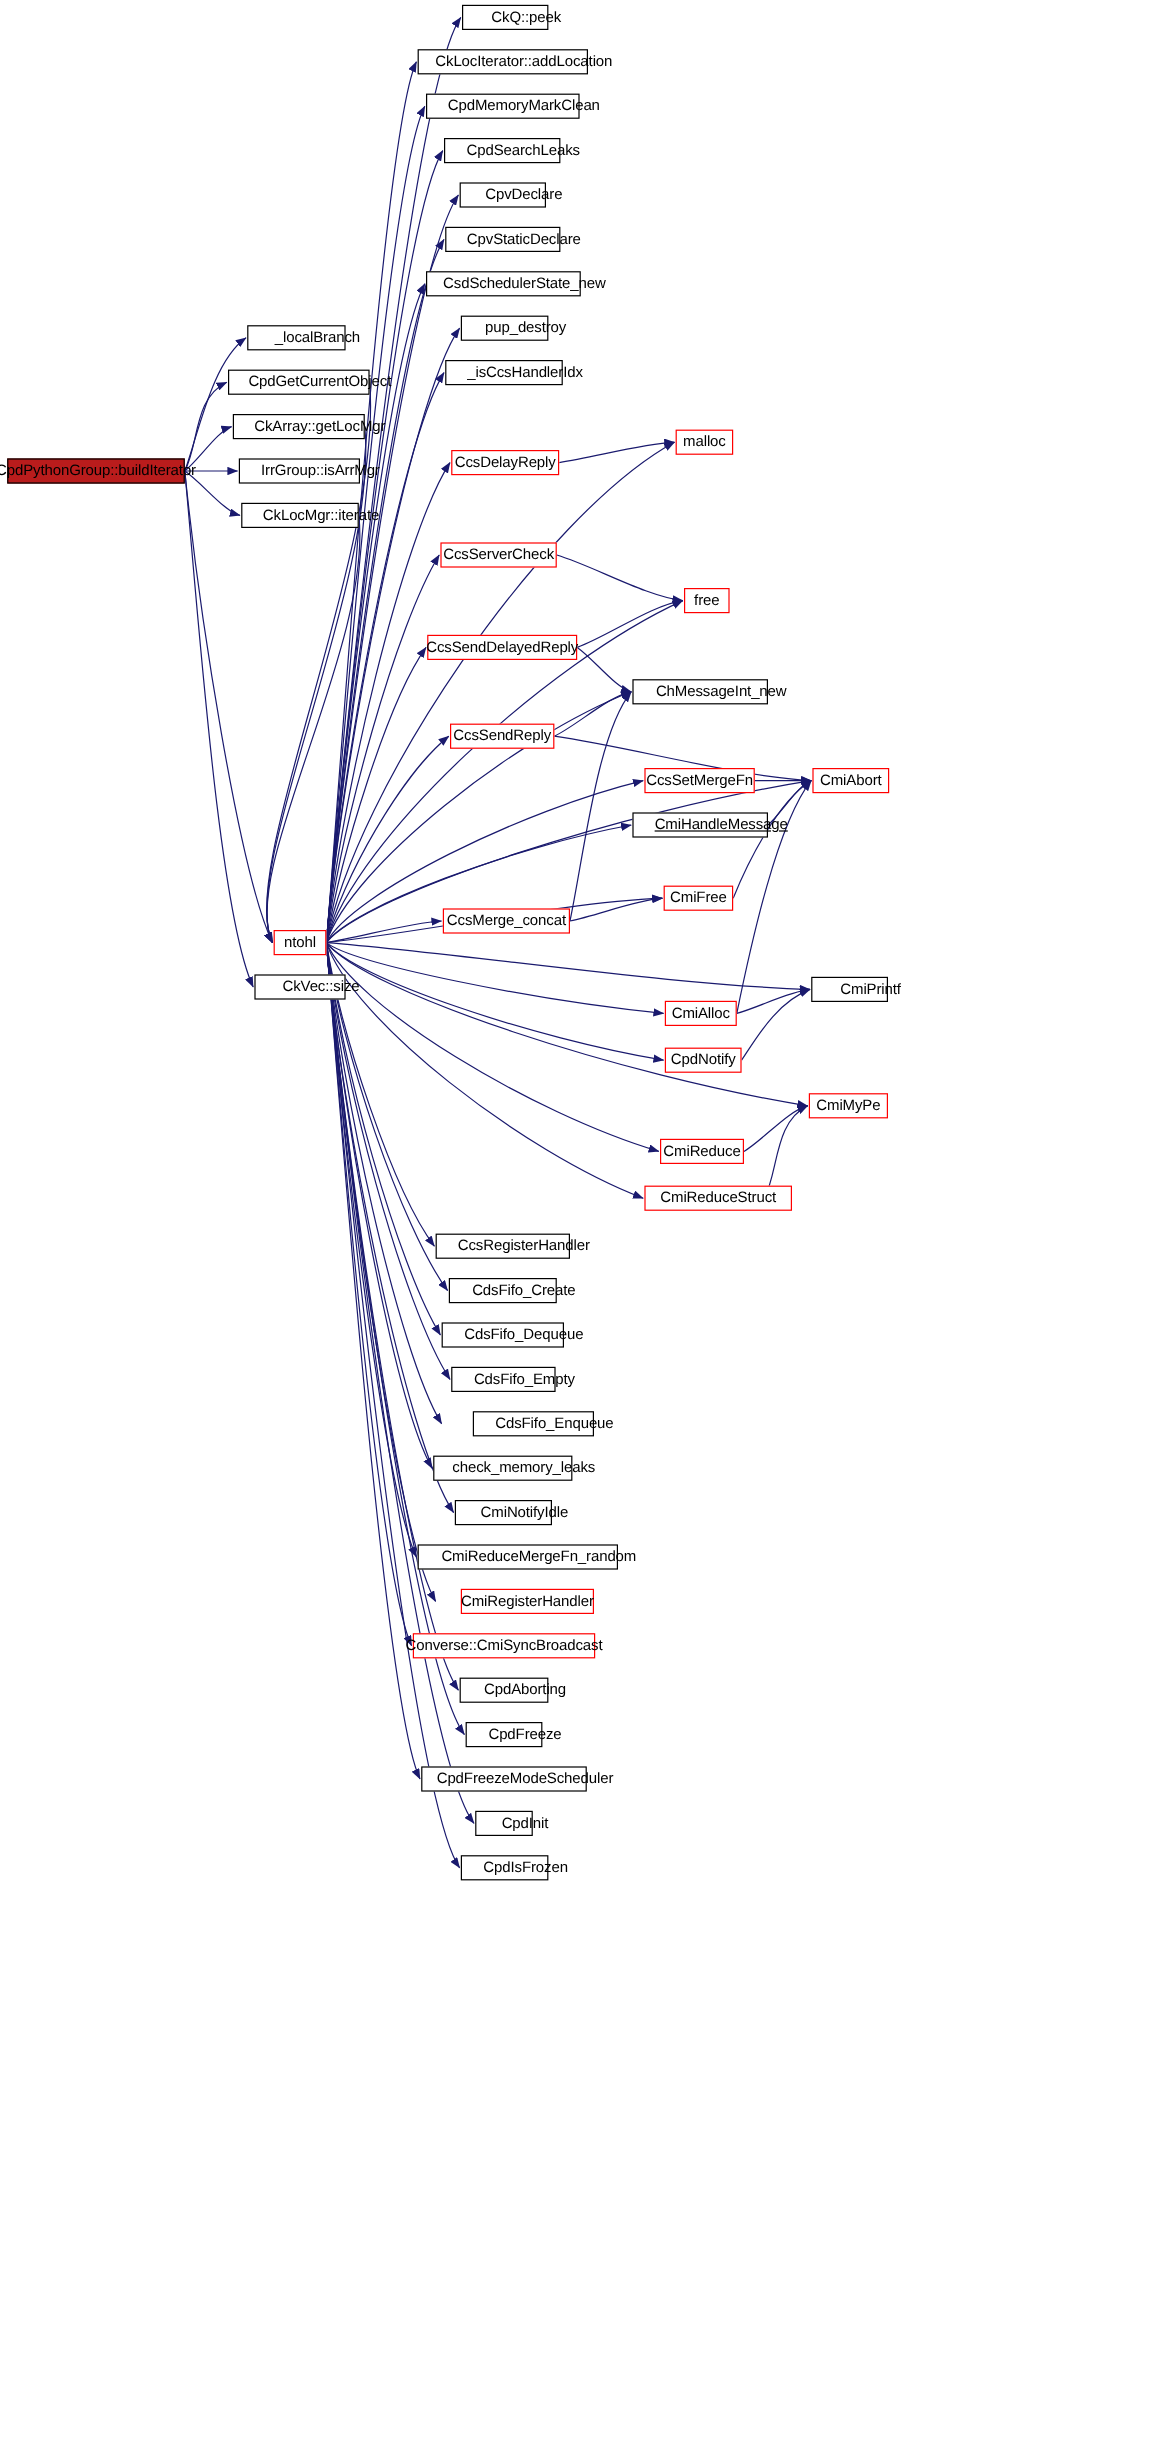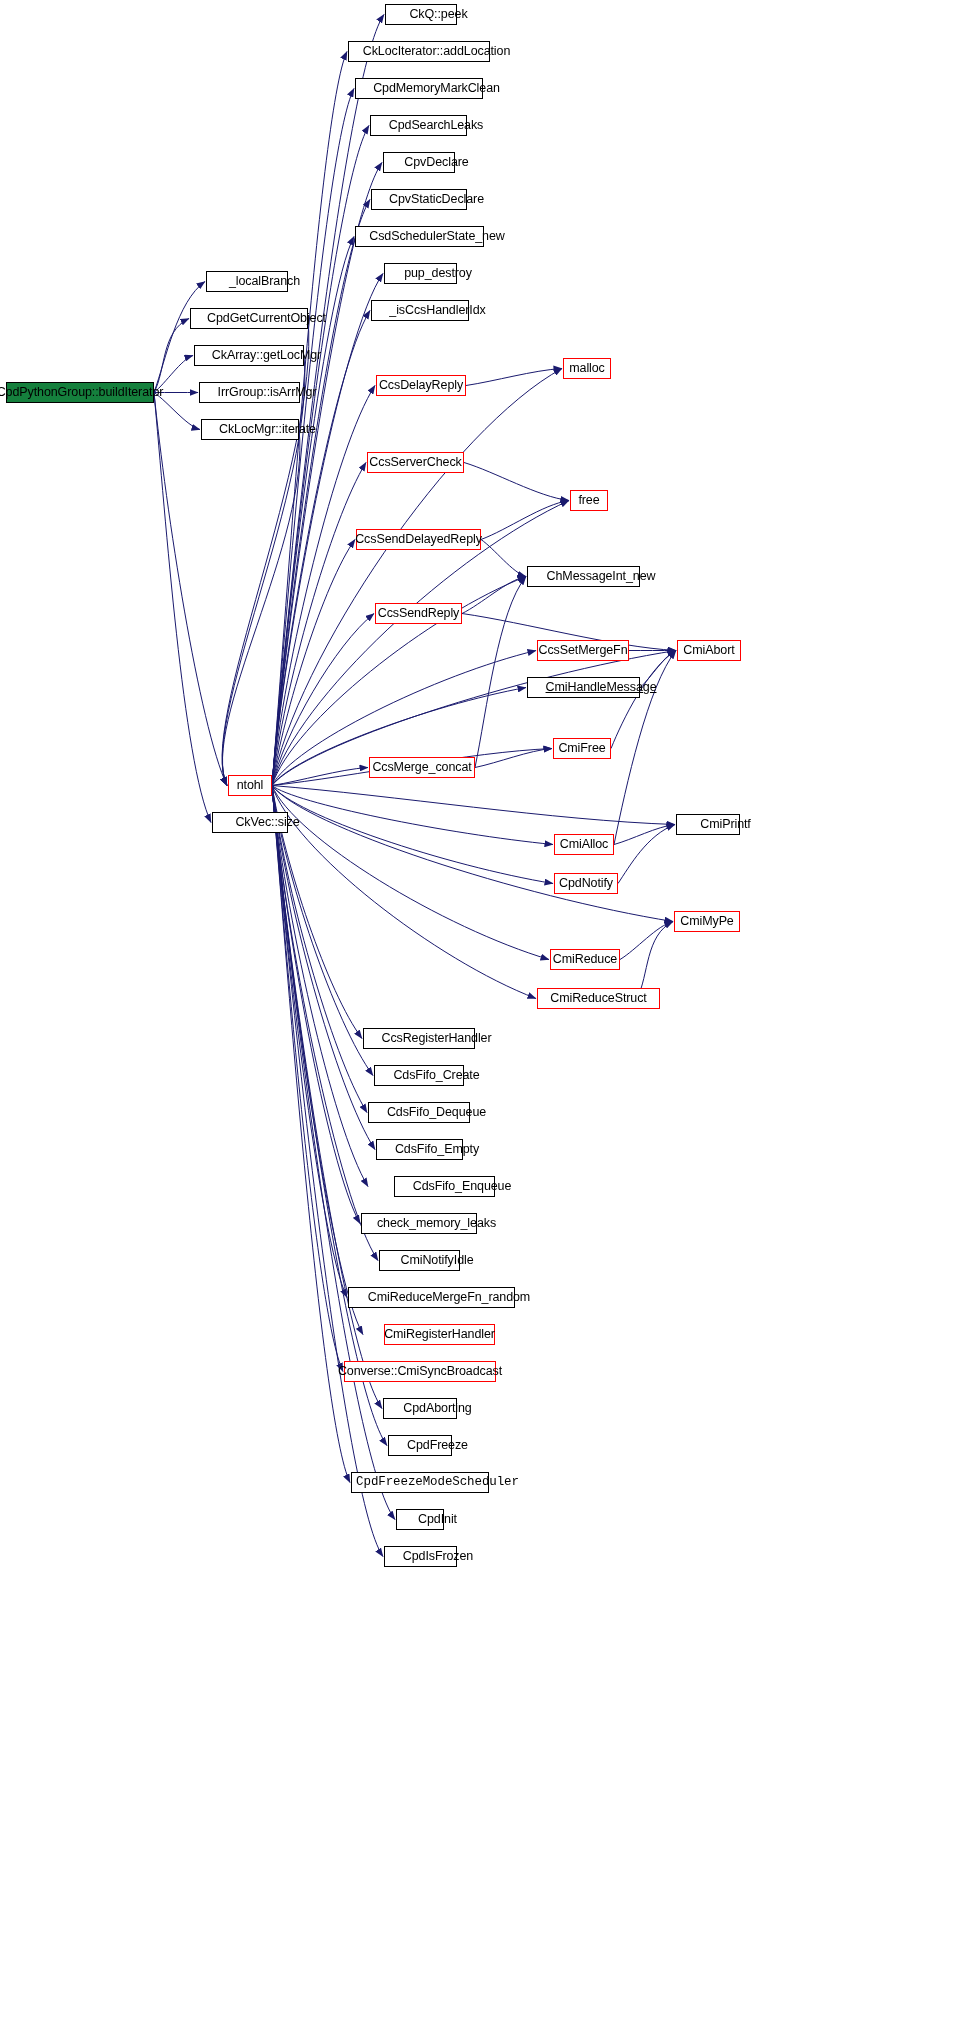--- a/index.html
+++ b/index.html
@@ -44,21 +44,21 @@
   }
   .node.black {
     border-color: #000000;
     padding-left: 35px;
   }
   .node.red {
     border-color: #ff0000;
   }
   .node.root {
     border-color: #000000;
-    background: #15803d;
+    background: #b91c1c;
   }
   .node-label {
     pointer-events: none;
   }
 </style>
 </head>
 <body>
 
 <div id="graph">
   <svg id="edges" xmlns="http://www.w3.org/2000/svg" viewBox="0 0 963 2037">
@@ -272,21 +272,21 @@
     </div>
     <div class="node red" style="left: 344px; top: 1361px; width: 152px; height: 21px;">
       <span class="node-label">Converse::CmiSyncBroadcast</span>
     </div>
     <div class="node black" style="left: 383px; top: 1398px; width: 74px; height: 21px;">
       <span class="node-label">CpdAborting</span>
     </div>
     <div class="node black" style="left: 388px; top: 1435px; width: 64px; height: 21px;">
       <span class="node-label">CpdFreeze</span>
     </div>
-    <div class="node black" style="left: 351px; top: 1472px; width: 138px; height: 21px; font-family: Liberation Mono, monospace;">
+    <div class="node black" style="left: 351px; top: 1472px; width: 138px; height: 21px;">
       <span class="node-label">CpdFreezeModeScheduler</span>
     </div>
     <div class="node black" style="left: 396px; top: 1509px; width: 48px; height: 21px;">
       <span class="node-label">CpdInit</span>
     </div>
     <div class="node black" style="left: 384px; top: 1546px; width: 73px; height: 21px;">
       <span class="node-label">CpdIsFrozen</span>
     </div>
   </div>
 

